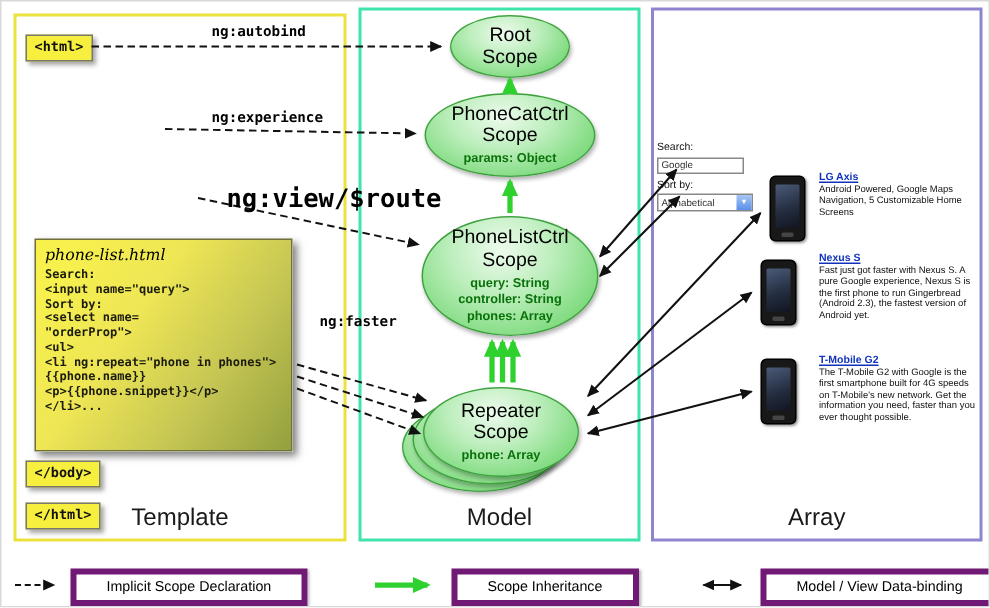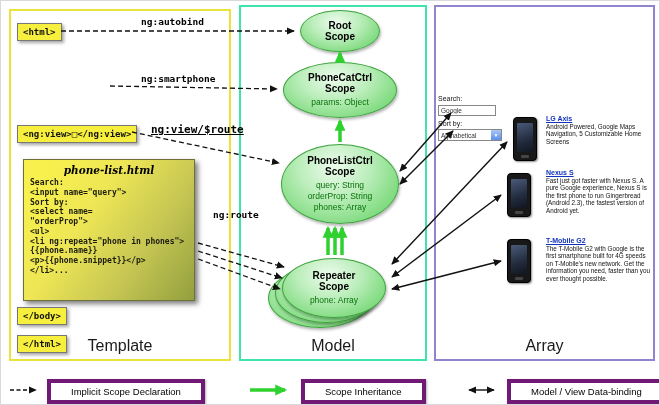--- a/index.html
+++ b/index.html
@@ -12,33 +12,33 @@
   .col-template { left:8px;  top:8px; width:222px; height:352px; border:2px solid #ece23e; }
   .col-model    { left:238px; top:4px; width:188px; height:356px; border:2px solid #3fe3ac; }
   .col-view     { left:433px; top:4px; width:221px; height:356px; border:2px solid #8f85cf; }
   .col-label { position:absolute; bottom:4px; left:0; right:0; text-align:center; font-size:16px; color:#1a1a1a; }
 
   .tagbox { position:absolute; background:#f7ef3e; border:1px solid #777; box-shadow:2px 2px 3px rgba(0,0,0,.35);
             font:bold 9px "DejaVu Sans Mono",monospace; padding:3px 5px; color:#111; white-space:pre; z-index:3; }
   .note { position:absolute; left:12px; top:148px; width:172px; height:142px;
           background:linear-gradient(125deg,#f8f14d 8%,#eee655 38%,#c6c653 68%,#93a03e 100%);
           border:1px solid #6f6f3a; box-shadow:3px 3px 5px rgba(0,0,0,.5); padding:4px 6px; z-index:3; }
-  .note-title { font-family:"DejaVu Serif",serif; font-style:italic; font-weight:bold; font-size:10.5px; margin-bottom:2px; color:#000;text-align:center; }
+  .note-title { font-family:"DejaVu Serif",serif; font-style:italic; font-weight:normal; font-size:10.5px; margin-bottom:2px; color:#000; }
   .note-code { font:bold 8px "DejaVu Sans Mono",monospace; line-height:1.22; white-space:pre; color:#1b1b10; }
 
   .scope { position:absolute; border-radius:50%;
            background:radial-gradient(ellipse at 45% 28%, #edfbed 0%, #bdeebd 38%, #86dd86 72%, #5fce5f 100%);
            border:1px solid #3da23d; box-shadow:1px 2px 3px rgba(0,0,0,.3);
            display:flex; flex-direction:column; align-items:center; justify-content:center; text-align:center; z-index:2; }
   .scope.ghost { z-index:1; }
-  .scope-title { font-weight:bold; font-size:10px; line-height:1.15; white-space:pre; color:#000; }
-  .scope-props { font-weight:normal; font-size:8.5px; line-height:1.3; white-space:pre; color:#0a720a; margin-top:2px; }
+  .scope-title { font-weight:normal; font-size:13px; line-height:1.15; white-space:pre; color:#000; }
+  .scope-props { font-weight:bold; font-size:8.5px; line-height:1.3; white-space:pre; color:#0a720a; margin-top:2px; }
 
   .arrow-label { position:absolute; font:bold 9.5px "DejaVu Sans Mono",monospace; color:#000; z-index:6;text-align:right; }
-  .arrow-label.big { font-size:11px;text-decoration:underline; }
+  .arrow-label.big { font-size:17px; }
 
   .v-label { position:absolute; font-size:7px; color:#111; }
   .v-input { position:absolute; width:58px; height:11px; border:1px solid #888; background:#fff;
              font:6.5px "Liberation Sans",sans-serif; padding:1px 2px; color:#333; }
   .v-select { position:absolute; width:64px; height:12px; border:1px solid #888; background:#fff;
               font-size:6.5px; display:flex; align-items:center; padding-left:2px; color:#333; }
   .v-select .dd { margin-left:auto; width:10px; height:100%; background:linear-gradient(#a6c6f7,#5b8fe8);
                   color:#fff; font-size:5px; display:flex; align-items:center; justify-content:center; }
 
   .phone { position:absolute; width:24px; height:44px; background:#181818; border:1px solid #000;
@@ -55,21 +55,20 @@
                 font-size:9.5px; padding:3px 20px; color:#000; white-space:nowrap; z-index:4; }
   .legend-arrow { position:absolute; z-index:4; }
 </style>
 </head>
 <body>
 
 <div class="stage">
 
   <div class="col col-template">
     <div class="tagbox" style="left:6px;top:12px">&lt;html&gt;</div>
-    <div class="tagbox" style="left:6px;top:114px">&lt;ng:view&gt;□&lt;/ng:view&gt;</div>
 
     <div class="note">
       <div class="note-title">phone-list.html</div>
       <div class="note-code">Search:
 &lt;input name="query"&gt;
 Sort by:
 &lt;select name=
 "orderProp"&gt;
 &lt;ul&gt;
 &lt;li ng:repeat="phone in phones"&gt;
@@ -92,21 +91,21 @@
     <div class="scope" style="left:42px;top:55px;width:114px;height:56px">
       <div class="scope-title">PhoneCatCtrl
 Scope</div>
       <div class="scope-props">params: Object</div>
     </div>
 
     <div class="scope" style="left:40px;top:137px;width:118px;height:80px">
       <div class="scope-title">PhoneListCtrl
 Scope</div>
       <div class="scope-props">query: String
-orderProp: String
+controller: String
 phones: Array</div>
     </div>
 
     <div class="scope ghost" style="left:27px;top:261px;width:104px;height:60px"></div>
     <div class="scope ghost" style="left:34px;top:256px;width:104px;height:60px"></div>
     <div class="scope" style="left:41px;top:251px;width:104px;height:60px">
       <div class="scope-title">Repeater
 Scope</div>
       <div class="scope-props">phone: Array</div>
     </div>
@@ -147,23 +146,23 @@
     </div>
     <div class="p-entry" style="left:110px;top:230px">
       <div class="p-name">T-Mobile G2</div>
       <div class="p-desc">The T-Mobile G2 with Google is the first smartphone built for 4G speeds on T-Mobile's new network. Get the information you need, faster than you ever thought possible.</div>
     </div>
 
     <div class="col-label">Array</div>
   </div>
 
   <div class="arrow-label" style="left:140px;top:15px">ng:autobind</div>
-  <div class="arrow-label" style="left:140px;top:72px">ng:smartphone</div>
+  <div class="arrow-label" style="left:140px;top:72px">ng:experience</div>
   <div class="arrow-label big" style="left:150px;top:122px">ng:view/$route</div>
-  <div class="arrow-label" style="left:212px;top:208px">ng:route</div>
+  <div class="arrow-label" style="left:212px;top:208px">ng:faster</div>
 
   <svg class="arrows" width="660" height="405">
     <defs>
       <marker id="mb" viewBox="0 0 10 10" refX="8" refY="5" markerWidth="9" markerHeight="9" orient="auto-start-reverse" markerUnits="userSpaceOnUse">
         <path d="M0,1 L9,5 L0,9 z" fill="#111"></path>
       </marker>
       <marker id="mg" viewBox="0 0 12 12" refX="9" refY="6" markerWidth="13" markerHeight="13" orient="auto" markerUnits="userSpaceOnUse">
         <path d="M0,1 L11,6 L0,11 z" fill="#2fd12f"></path>
       </marker>
     </defs>

